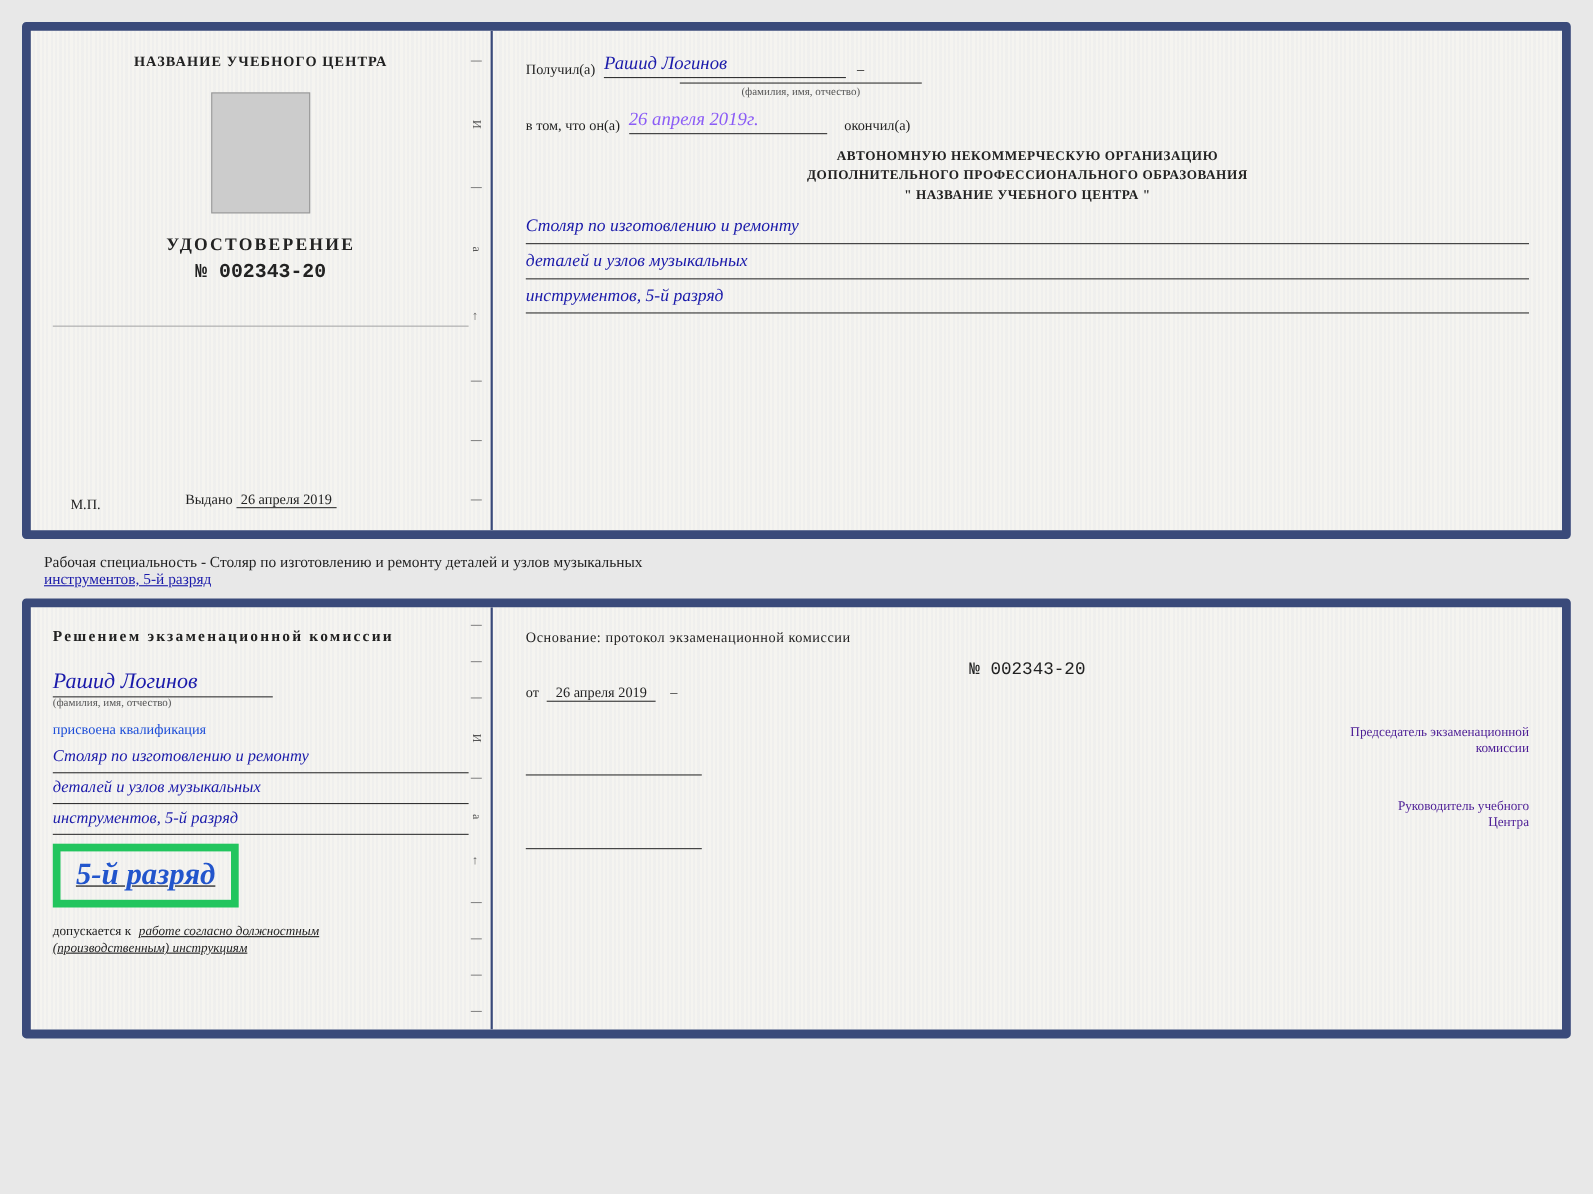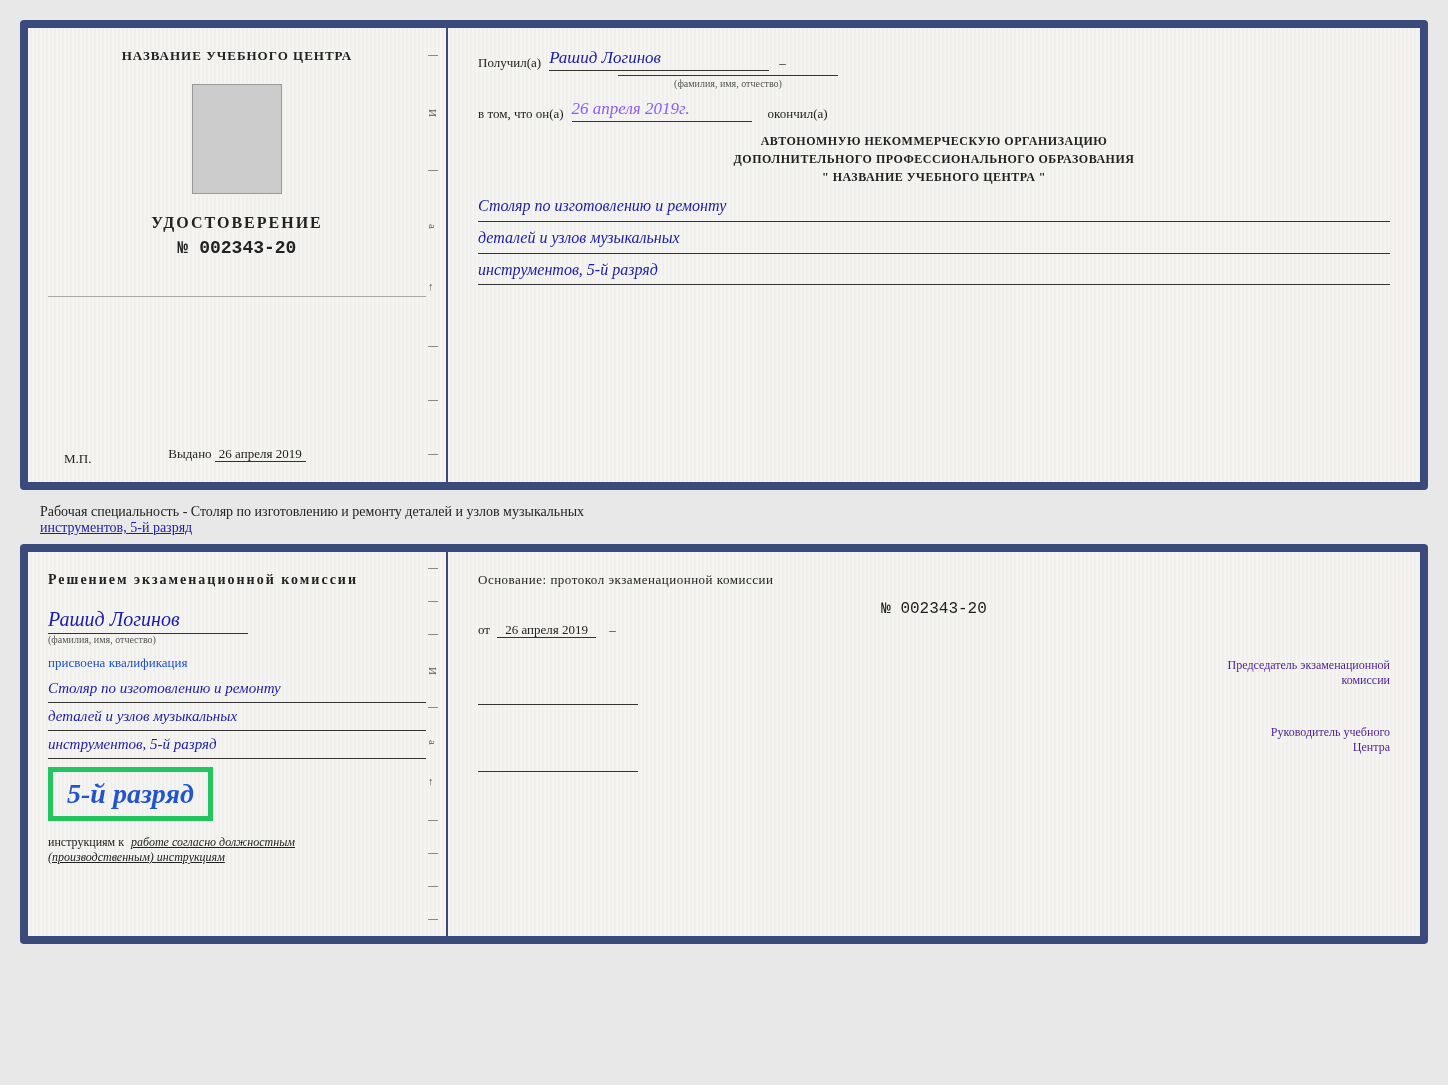--- a/index.html
+++ b/index.html
@@ -245,24 +245,25 @@
     .qual-handwritten {
       font-size: 15px;
       color: #1a1aaa;
       font-style: italic;
       border-bottom: 1px solid #333;
       line-height: 1.8;
       display: block;
     }
 
     .rank-box {
-      border: 5px solid #22c55e;
+      border: 7px solid #22c55e;
       padding: 6px 14px;
       margin: 8px 0;
       display: inline-block;
+      text-decoration: underline;
     }
 
     .rank-text {
       font-size: 28px;
       font-weight: bold;
       color: #2255cc;
       font-style: italic;
     }
 
     .допускается-line {
@@ -423,21 +424,21 @@
       <span class="qual-handwritten">Столяр по изготовлению и ремонту</span>
       <span class="qual-handwritten">деталей и узлов музыкальных</span>
       <span class="qual-handwritten">инструментов, 5-й разряд</span>
 
       
       <div class="rank-box">
         <span class="rank-text">5-й разряд</span>
       </div>
 
       <div class="допускается-line">
-        <span>инструкциям к</span>
+        <span>допускается к</span>
         <span style="font-style:italic; text-decoration:underline; margin-left:4px;">работе согласно должностным</span>
       </div>
       <div style="font-size:12px; font-style:italic; color:#222; text-decoration:underline;">(производственным) инструкциям</div>
 
       
       <div class="right-edge-lines">
         <span class="edge-dash"></span>
         <span class="edge-dash"></span>
         <span class="edge-dash"></span>
         <span class="edge-letter">И</span>

